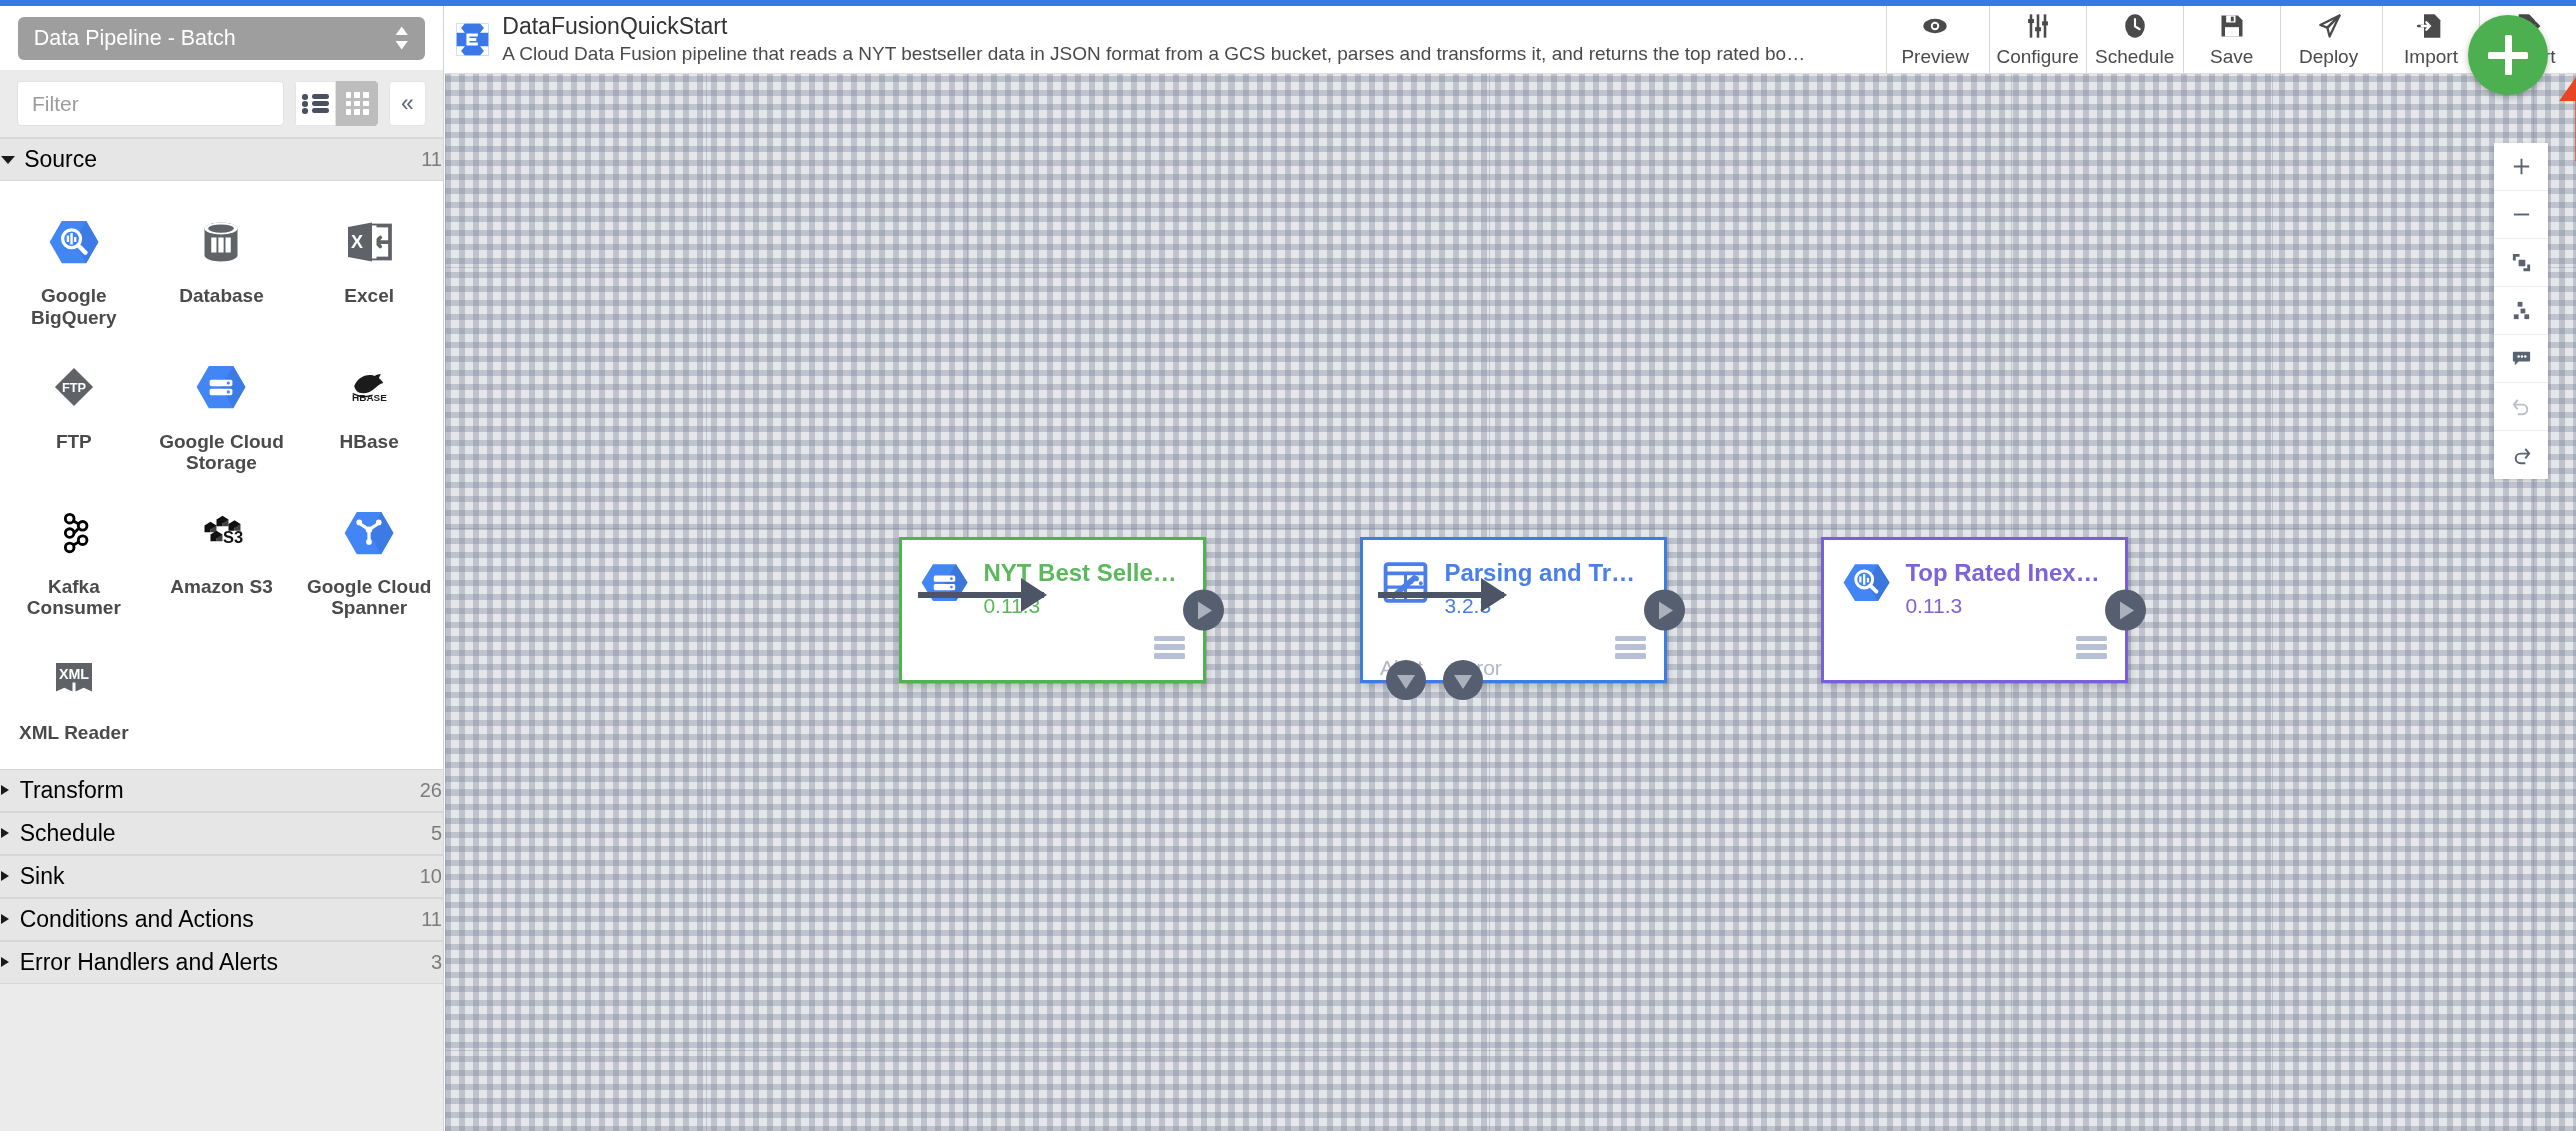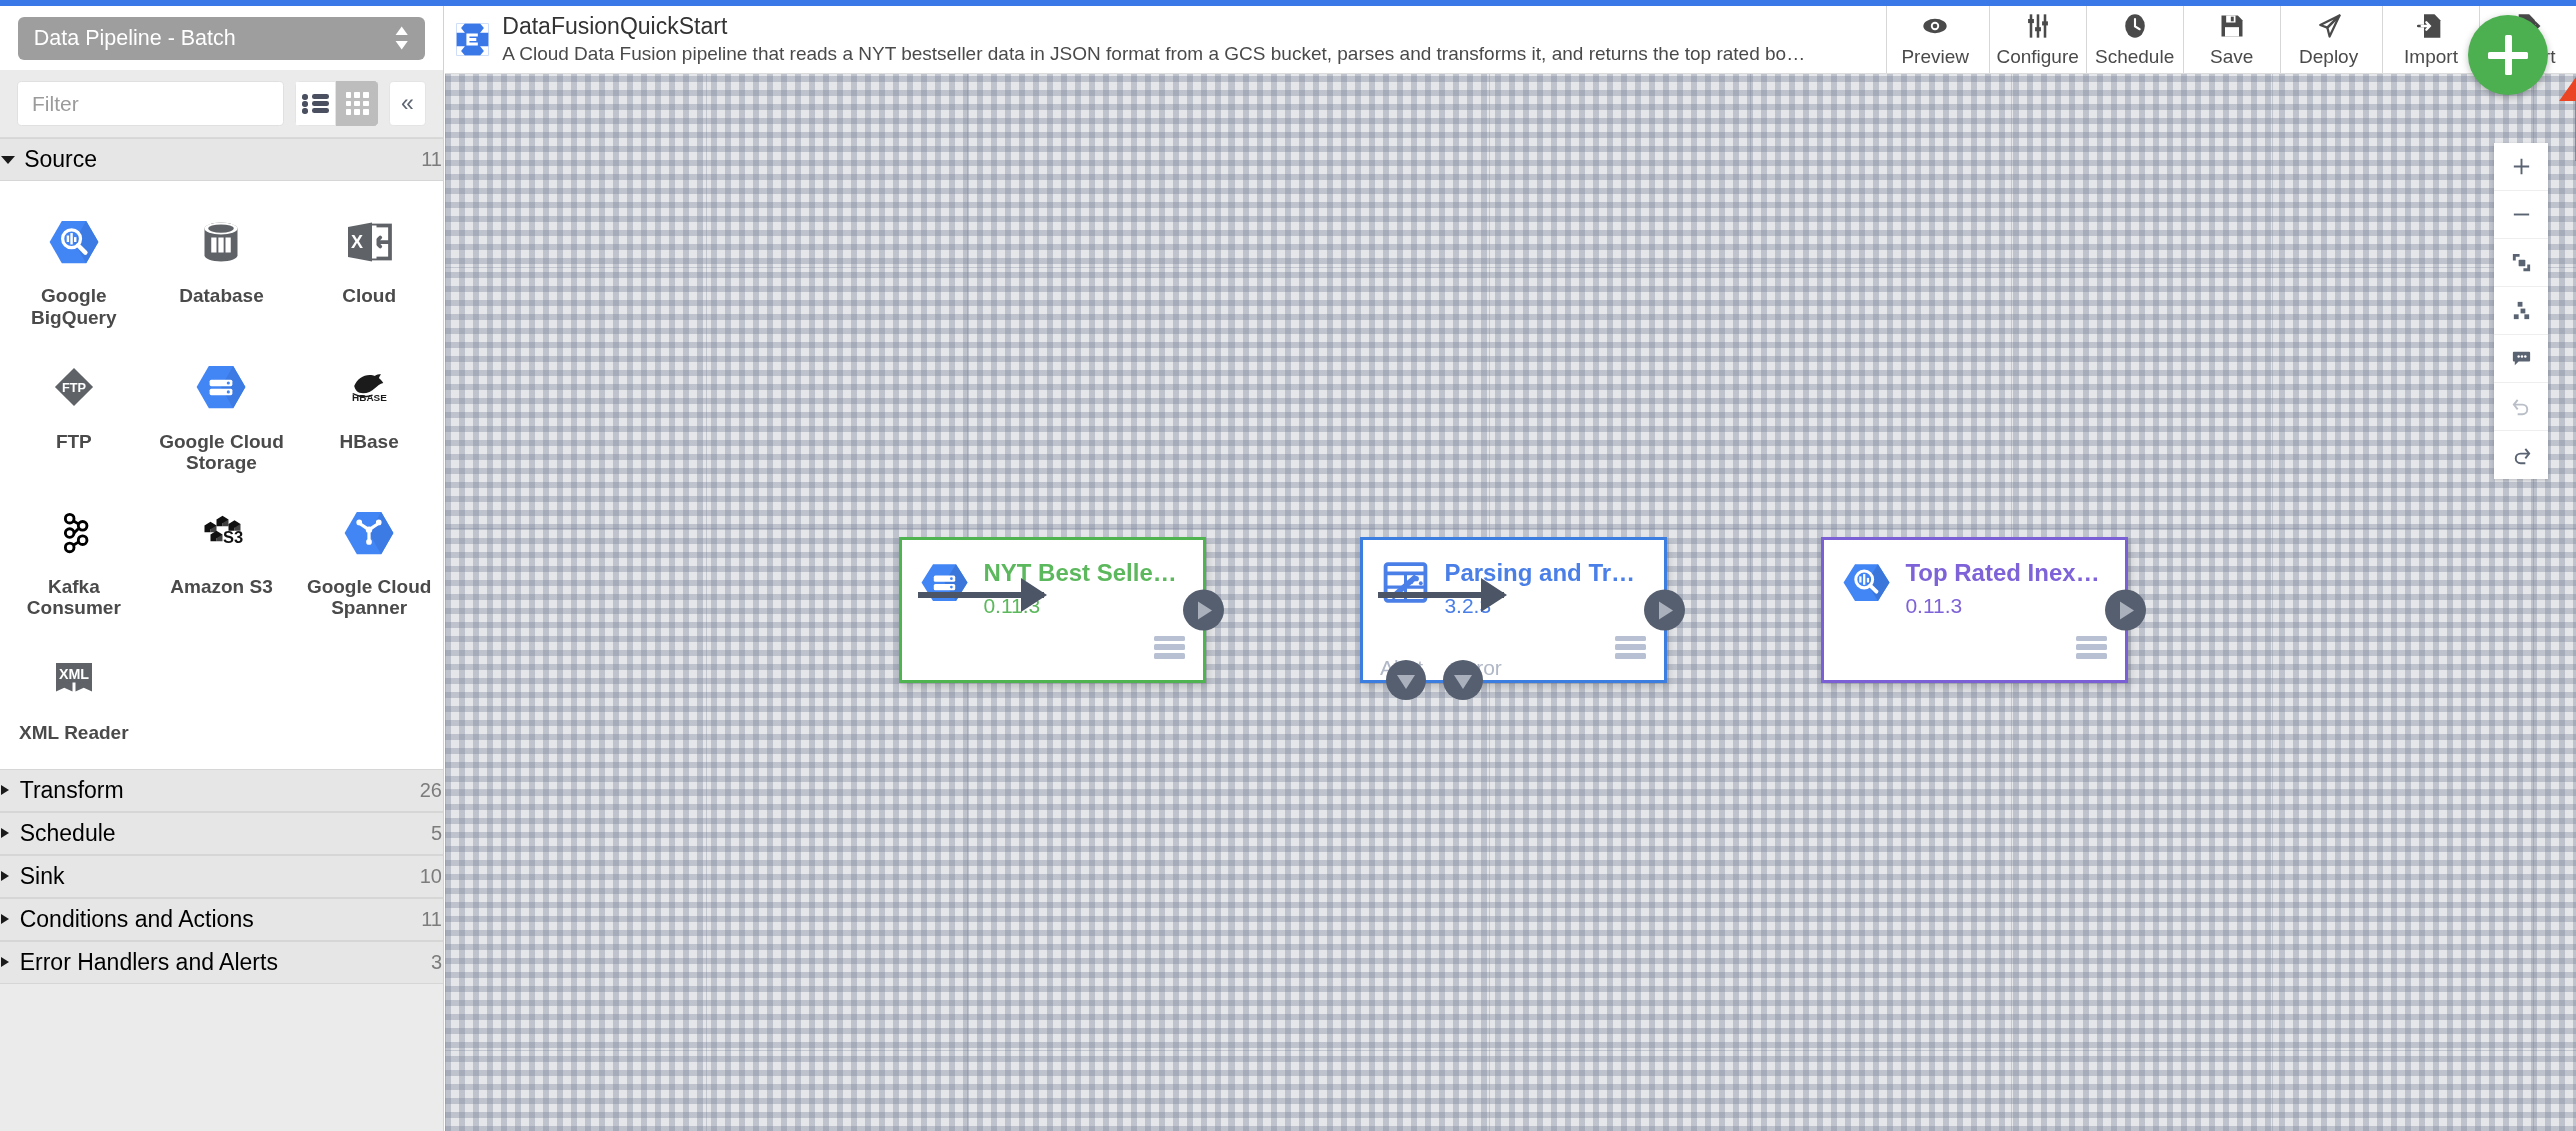--- a/index.html
+++ b/index.html
@@ -569,21 +569,21 @@
       <div class="plugin">
         <div class="pic">
           <svg viewBox="0 0 64 64" width="48" height="48">
             <path d="M4 12L36 6v52L4 52z" fill="#5f6368"></path>
             <rect x="36" y="10" width="24" height="44" fill="none" stroke="#5f6368" stroke-width="5"></rect>
             <text x="8" y="40" font-family="Liberation Sans, sans-serif" font-size="24" font-weight="bold" fill="#ffffff">X</text>
             <path d="M58 32H42M47 26l-6 6 6 6" stroke="#5f6368" stroke-width="5" fill="none" stroke-linecap="round"></path>
             <rect x="36" y="10" width="6" height="44" fill="#ffffff"></rect>
           </svg>
         </div>
-        <div class="pname">Cloud</div>
+        <div class="pname">Excel</div>
       </div>
 
 
       <div class="plugin">
         <div class="pic">
           <svg viewBox="0 0 64 64" width="48" height="48">
             <rect x="14" y="14" width="36" height="36" transform="rotate(45 32 32)" fill="#5f6368"></rect>
             <text x="32" y="39" text-anchor="middle" font-family="Liberation Sans, sans-serif" font-size="17" font-weight="bold" fill="#ffffff">FTP</text>
           </svg>
         </div>

